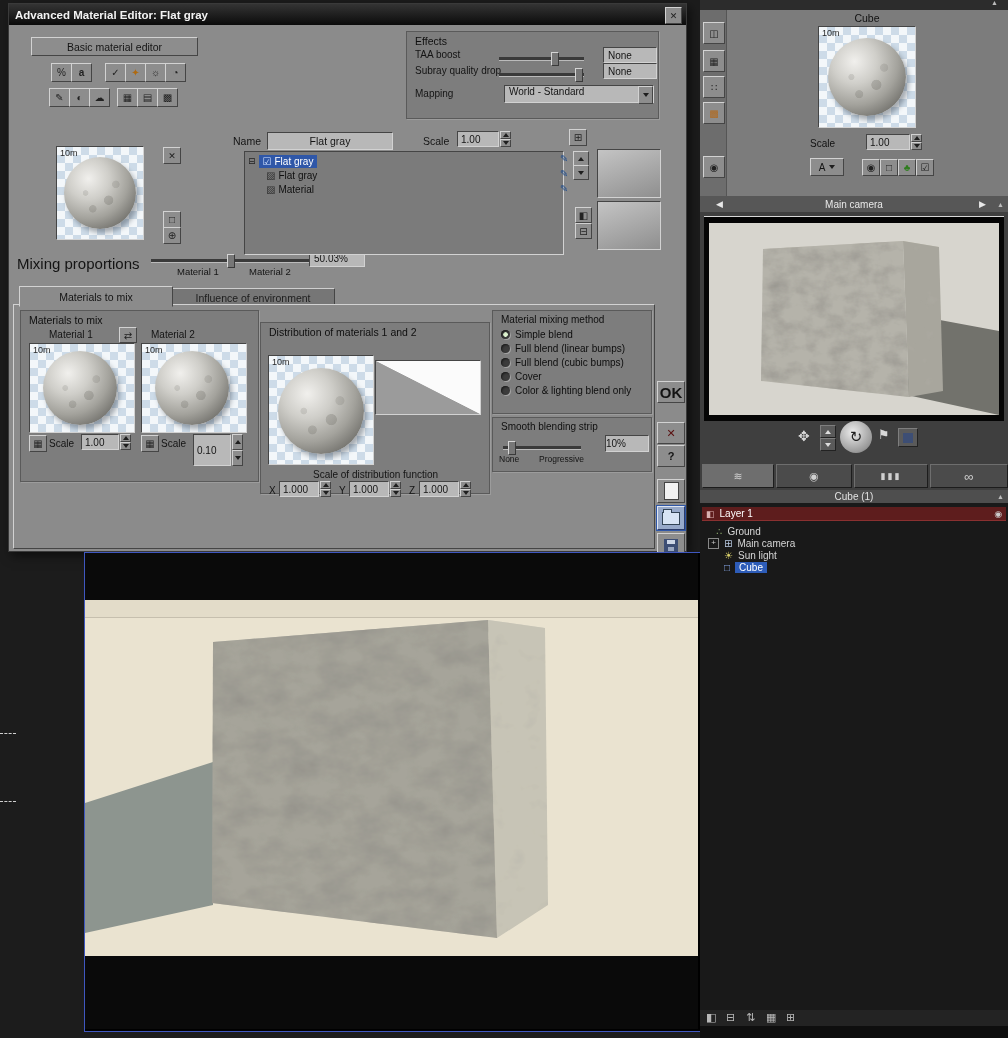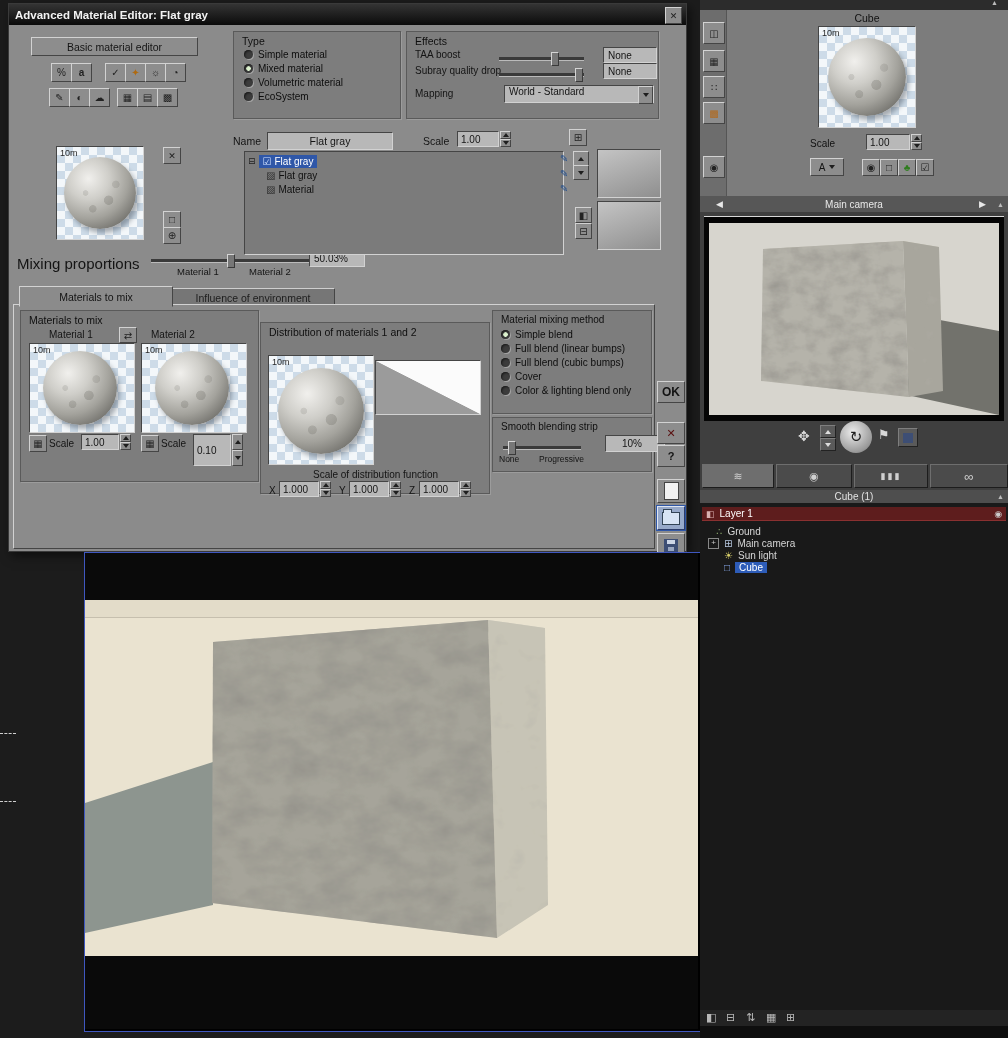--- a/index.html
+++ b/index.html
@@ -79,39 +79,20 @@
     <div class="icbtn abs" style="left:154px;top:202px;width:16px;height:15px;">⊕</div>
 
     <span class="abs" style="left:8px;top:230px;font-size:15px;">Mixing proportions</span>
     <div class="slider" style="left:142px;top:234px;width:160px;">
       <div class="handle" style="left:76px;"></div>
     </div>
     <span class="abs" style="left:168px;top:241px;font-size:9.5px;">Material 1</span>
     <span class="abs" style="left:240px;top:241px;font-size:9.5px;">Material 2</span>
     <div class="sunken abs" style="left:300px;top:225px;width:50px;height:15px;font-size:10px;display:flex;align-items:center;padding-left:4px;">50.03%</div>
 
-    <div class="group" style="left:224px;top:6px;width:166px;height:86px;">
-      <span class="glabel">Type</span>
-      <div class="rrow" style="left:10px;top:17px;">
-        <span class="radio"></span>
-          <span>Simple material</span>
-        </div>
-      <div class="rrow" style="left:10px;top:31px;">
-        <span class="radio on"></span>
-          <span>Mixed material</span>
-        </div>
-      <div class="rrow" style="left:10px;top:45px;">
-        <span class="radio"></span>
-          <span>Volumetric material</span>
-        </div>
-      <div class="rrow" style="left:10px;top:59px;">
-        <span class="radio"></span>
-          <span>EcoSystem</span>
-        </div>
-    </div>
 
     <div class="group" style="left:397px;top:6px;width:251px;height:86px;">
       <span class="glabel">Effects</span>
       <span class="abs" style="left:8px;top:17px;font-size:10px;">TAA boost</span>
       <div class="slider" style="left:92px;top:25px;width:85px;">
         <div class="handle" style="left:52px;"></div>
         </div>
       <div class="sunken abs" style="left:196px;top:15px;width:48px;height:14px;font-size:10px;display:flex;align-items:center;padding-left:4px;">None</div>
       <span class="abs" style="left:8px;top:33px;font-size:10px;">Subray quality drop</span>
       <div class="slider" style="left:92px;top:41px;width:85px;">
@@ -290,25 +271,25 @@
           </div>
       </div>
 
       <div class="group" style="left:478px;top:112px;width:158px;height:53px;">
         <span class="glabel" style="font-size:10px;">Smooth blending strip</span>
         <div class="slider" style="left:10px;top:28px;width:78px;">
           <div class="handle" style="left:5px;"></div>
           </div>
         <span class="abs" style="left:6px;top:36px;font-size:8.5px;">None</span>
         <span class="abs" style="left:46px;top:36px;font-size:8.5px;">Progressive</span>
-        <div class="sunken abs" style="left:112px;top:17px;width:42px;height:15px;font-size:10px;display:flex;align-items:center;padding-left:16px;">10%</div>
-      </div>
-    </div>
-
-    <div class="btn abs" style="left:648px;top:356px;width:26px;height:20px;font-weight:bold;font-size:12px;">OK</div>
+        <div class="sunken abs" style="left:112px;top:17px;width:42px;height:15px;font-size:10px;display:flex;align-items:center;padding-left:0;">10%</div>
+      </div>
+    </div>
+
+    <div class="btn abs" style="left:648px;top:356px;width:26px;height:20px;font-weight:bold;font-size:15px;">OK</div>
     <div class="btn abs" style="left:648px;top:397px;width:26px;height:20px;">
       <span style="color:#5a1010;font-weight:bold;font-size:11px;">✕</span>
       </div>
     <div class="btn abs" style="left:648px;top:420px;width:26px;height:20px;">
       <span style="font-weight:bold;">?</span>
       </div>
     <div class="btn abs" style="left:648px;top:454px;width:26px;height:22px;">
       <div style="width:13px;height:16px;background:#f2f2f2;border:1px solid #444;"></div>
       </div>
     <div class="abs" style="left:648px;top:481px;width:26px;height:22px;background:#97a9c9;border:1px solid;border-color:#dfe6f2 #2c3c6a #2c3c6a #dfe6f2;outline:1px solid #2f57a8;display:flex;align-items:center;justify-content:center;">

